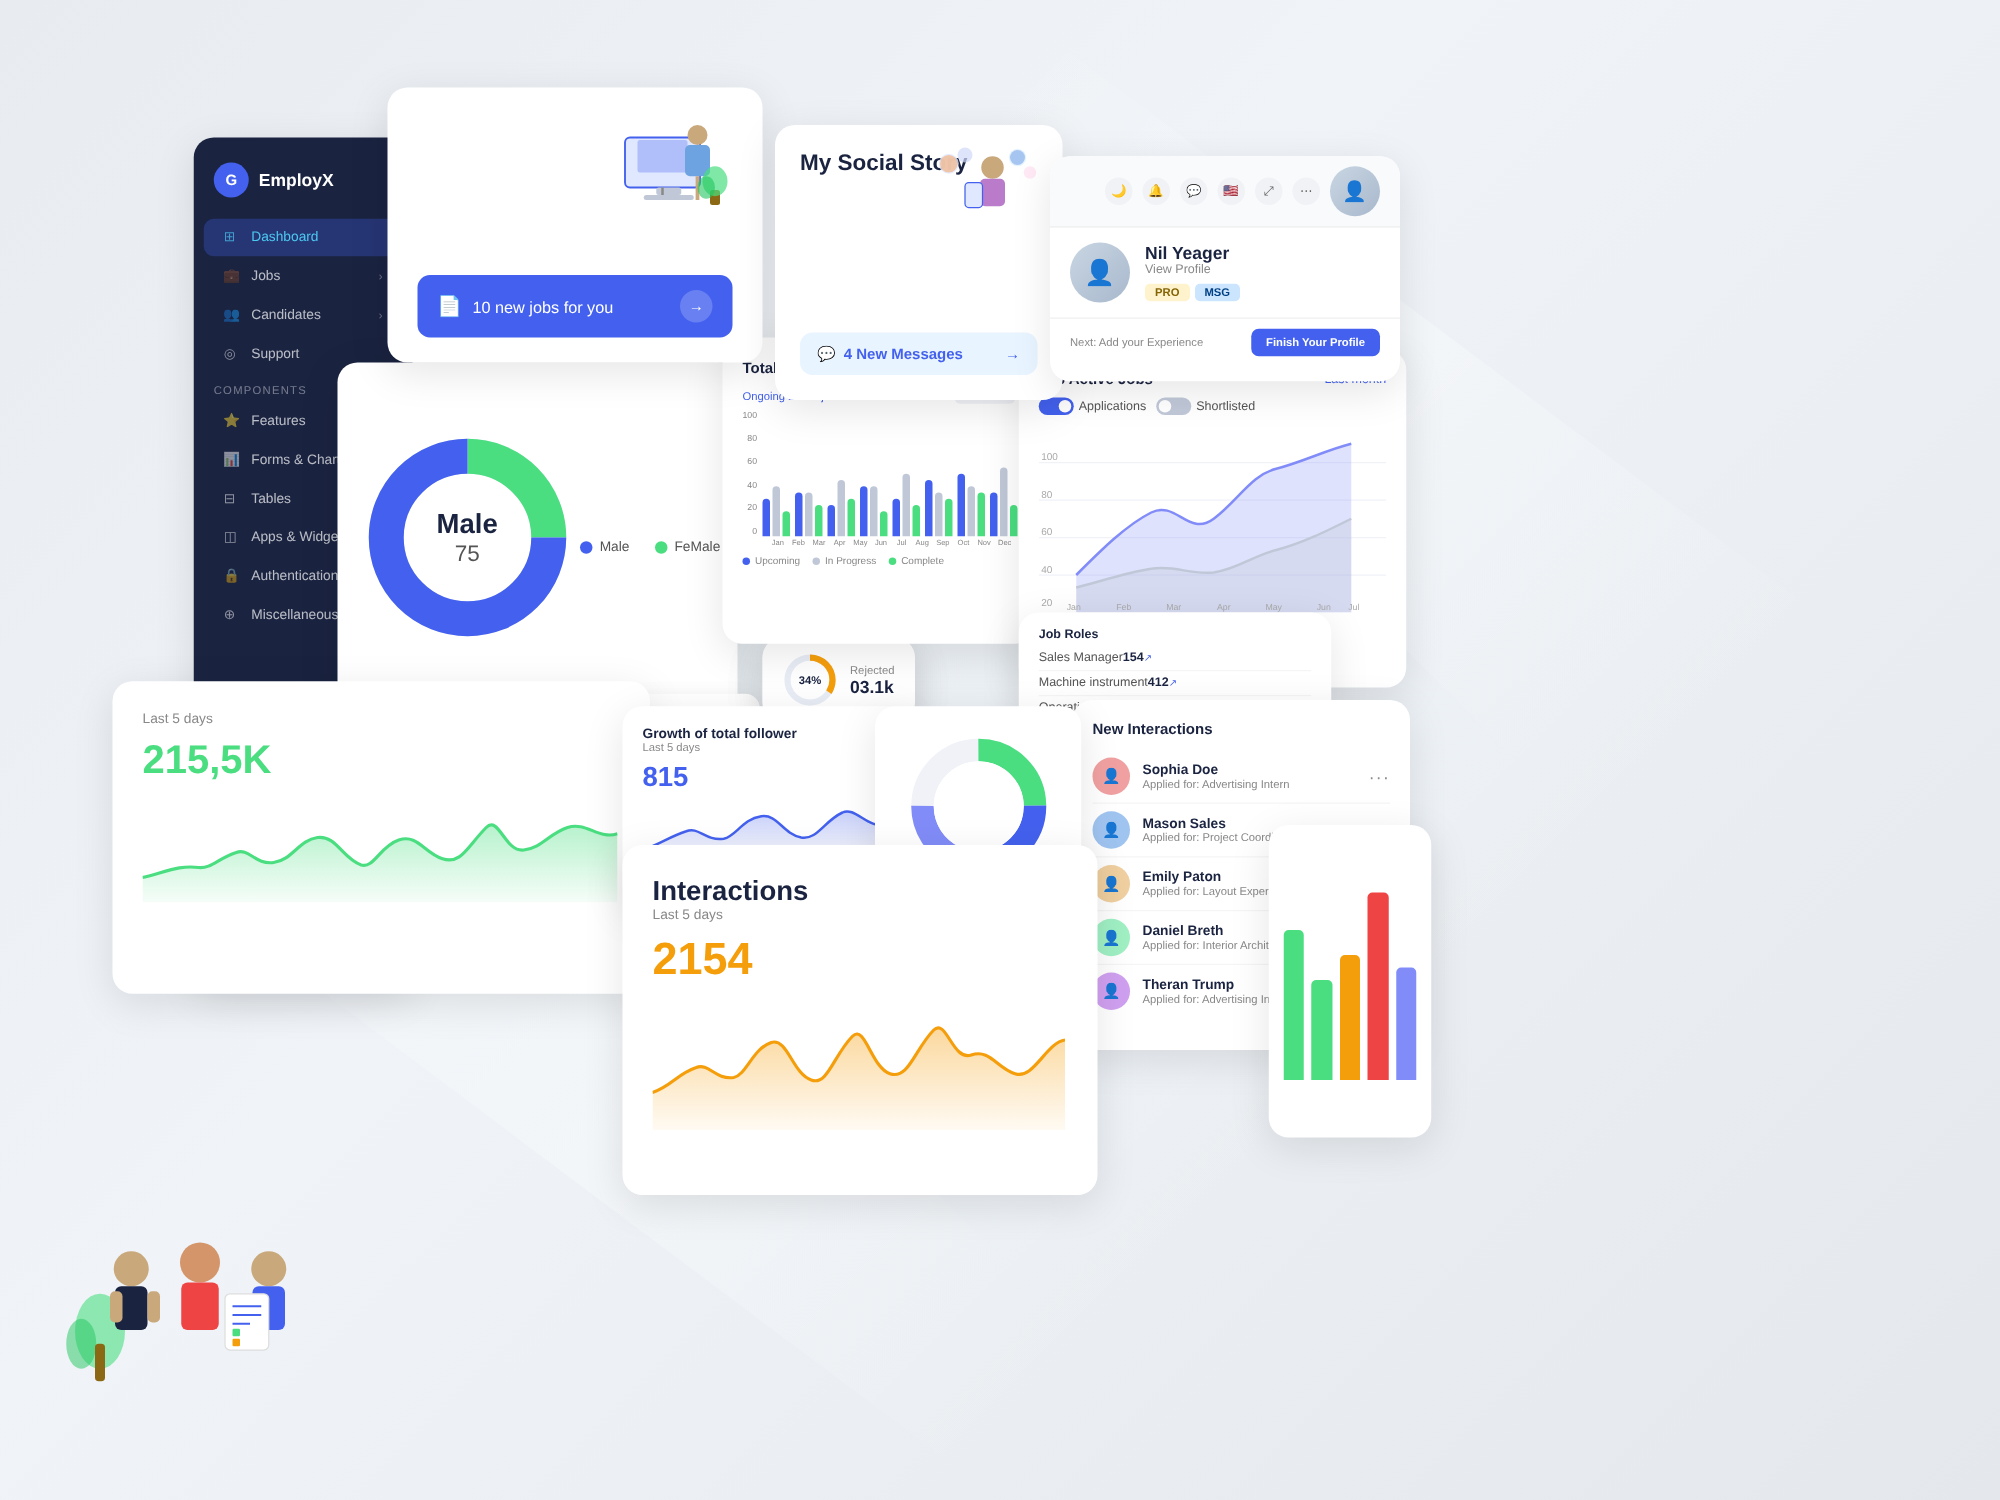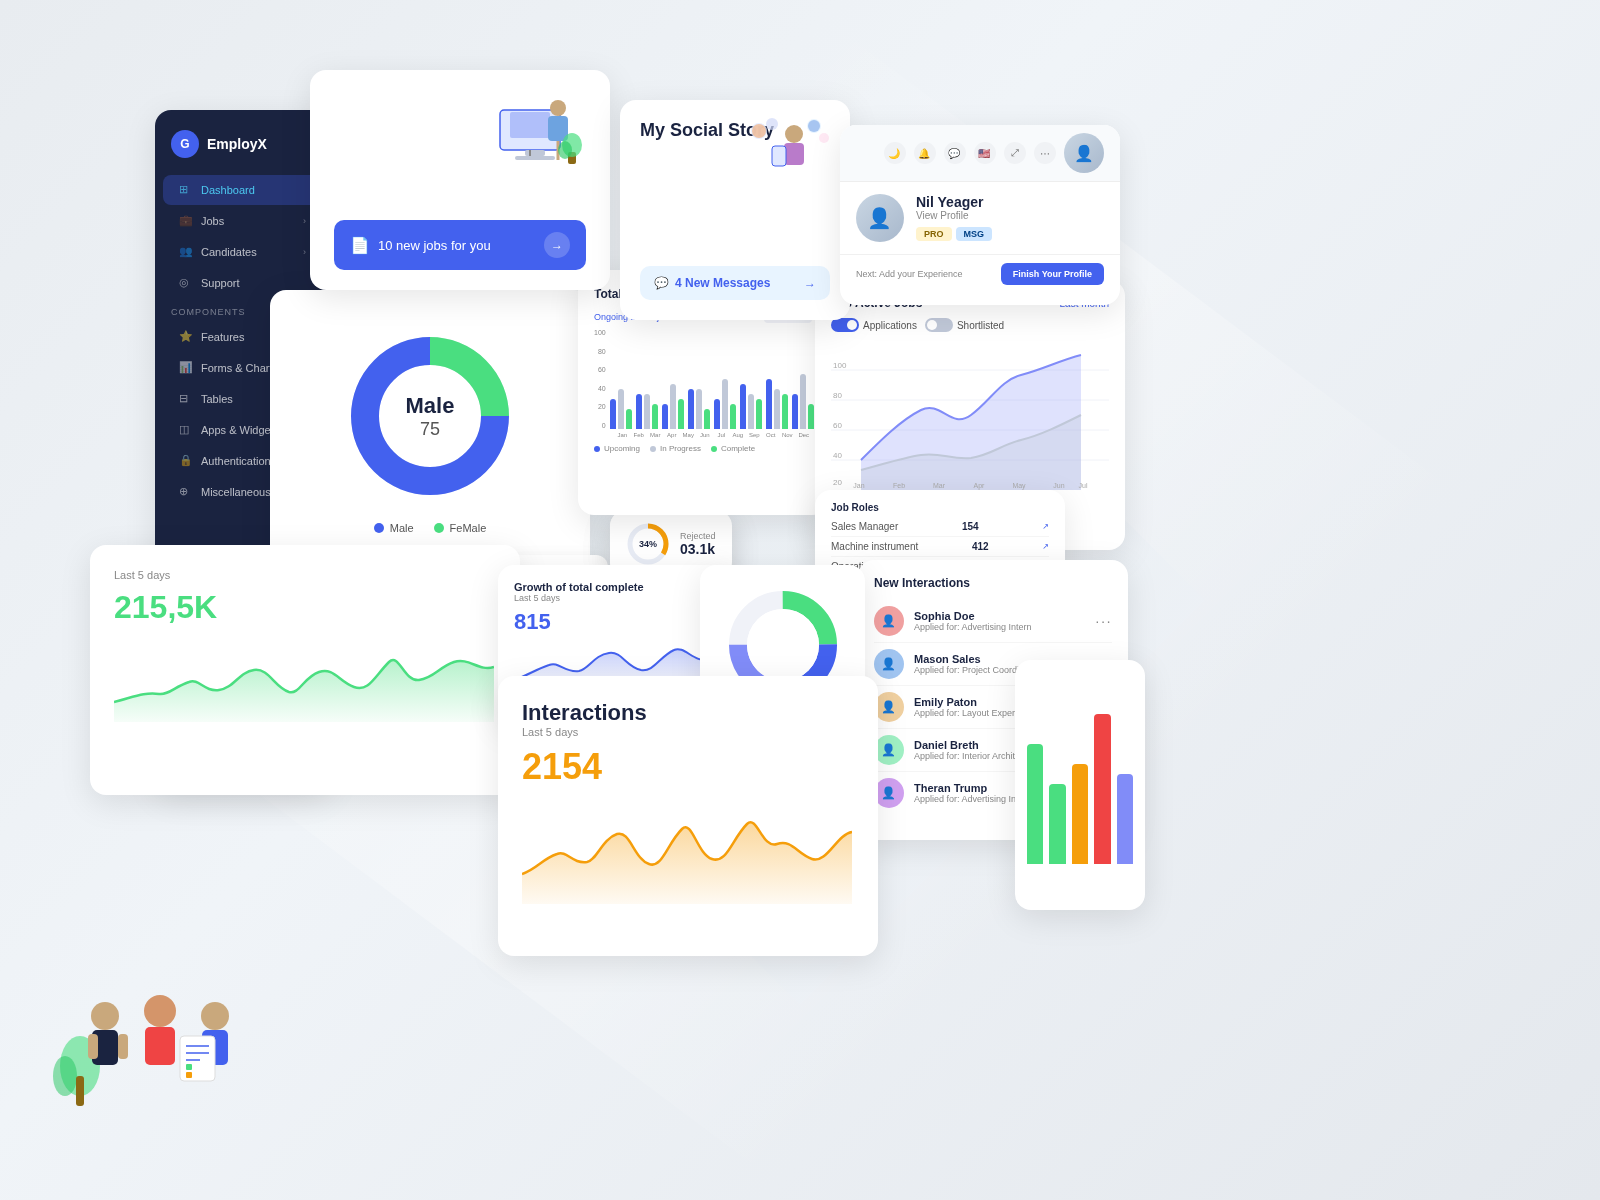--- a/index.html
+++ b/index.html
@@ -342,21 +342,20 @@
     }
 
     
     .donut-card {
       left: 270px;
       top: 290px;
       width: 320px;
       height: 280px;
       z-index: 11;
       display: flex;
-      flex-direction: column;
       align-items: center;
       justify-content: center;
       padding: 8px;
     }
 
     .donut-wrapper {
       position: relative;
       width: 180px;
       height: 180px;
     }
@@ -566,21 +565,20 @@
       left: 815px;
       top: 490px;
       width: 250px;
       height: 120px;
       z-index: 11;
       padding: 12px 16px;
     }
 
     .job-listing-item {
       display: flex;
-      justify-content: space-between;
       align-items: center;
       padding: 4px 0;
       border-bottom: 1px solid #f5f5f5;
       font-size: 10px;
     }
 
     .job-listing-name { color: #555; }
     .job-listing-count { 
       font-weight: 700;
       color: #1a2340;
@@ -1227,21 +1225,21 @@
         <stop offset="0%" stop-color="#4ade80" stop-opacity="0.4"></stop>
         <stop offset="100%" stop-color="#4ade80" stop-opacity="0.05"></stop>
       </linearGradient>
     </defs>
     <path d="M0,60 C20,55 30,50 45,52 C55,53 60,45 75,40 C85,36 90,50 105,48 C120,46 125,30 140,28 C155,26 160,45 175,50 C185,53 190,35 205,30 C220,25 225,40 240,45 C255,50 260,35 275,20 C285,10 290,40 305,38 C320,36 325,25 340,20 C355,15 365,30 380,25 L380,80 L0,80 Z" fill="url(#greenGrad)"></path>
     <path d="M0,60 C20,55 30,50 45,52 C55,53 60,45 75,40 C85,36 90,50 105,48 C120,46 125,30 140,28 C155,26 160,45 175,50 C185,53 190,35 205,30 C220,25 225,40 240,45 C255,50 260,35 275,20 C285,10 290,40 305,38 C320,36 325,25 340,20 C355,15 365,30 380,25" fill="none" stroke="#4ade80" stroke-width="2.5"></path>
   </svg>
 </div>
 
 <div class="card growth-card">
-  <div style="font-size:11px;font-weight:700;color:#1a2340;">Growth of total complete</div>
+  <div style="font-size:11px;font-weight:700;color:#1a2340;">Growth of total follower</div>
   <div style="font-size:9px;color:#888;margin-bottom:6px;">Last 5 days</div>
   <div class="growth-value">815</div>
   
   <svg width="195" height="55" viewBox="0 0 195 55">
     <defs>
       <linearGradient id="blueGrad" x1="0" y1="0" x2="0" y2="1">
         <stop offset="0%" stop-color="#4361ee" stop-opacity="0.3"></stop>
         <stop offset="100%" stop-color="#4361ee" stop-opacity="0.0"></stop>
       </linearGradient>
     </defs>

